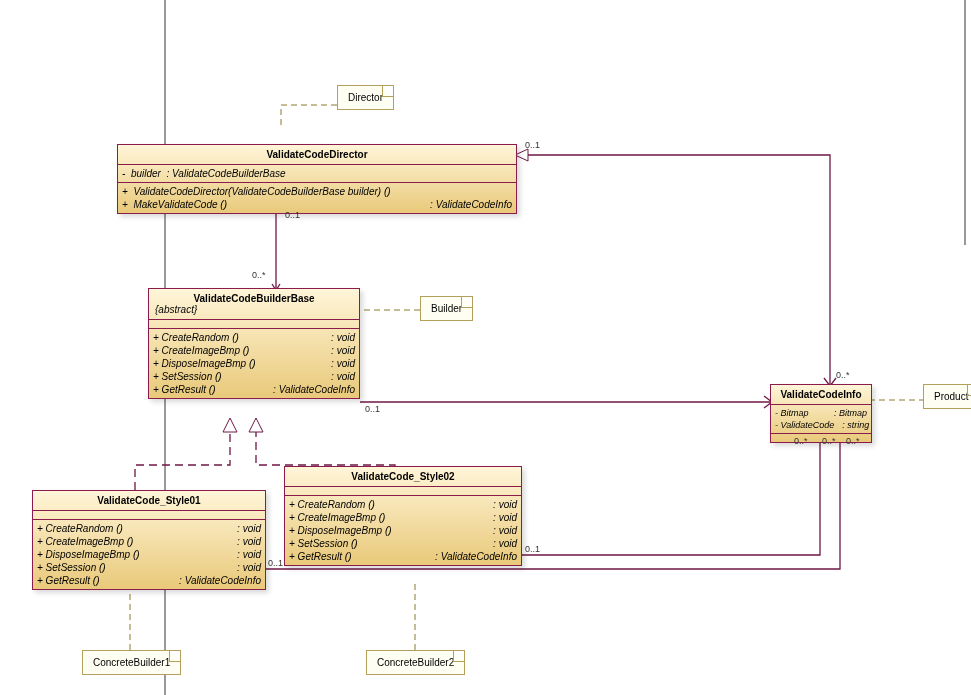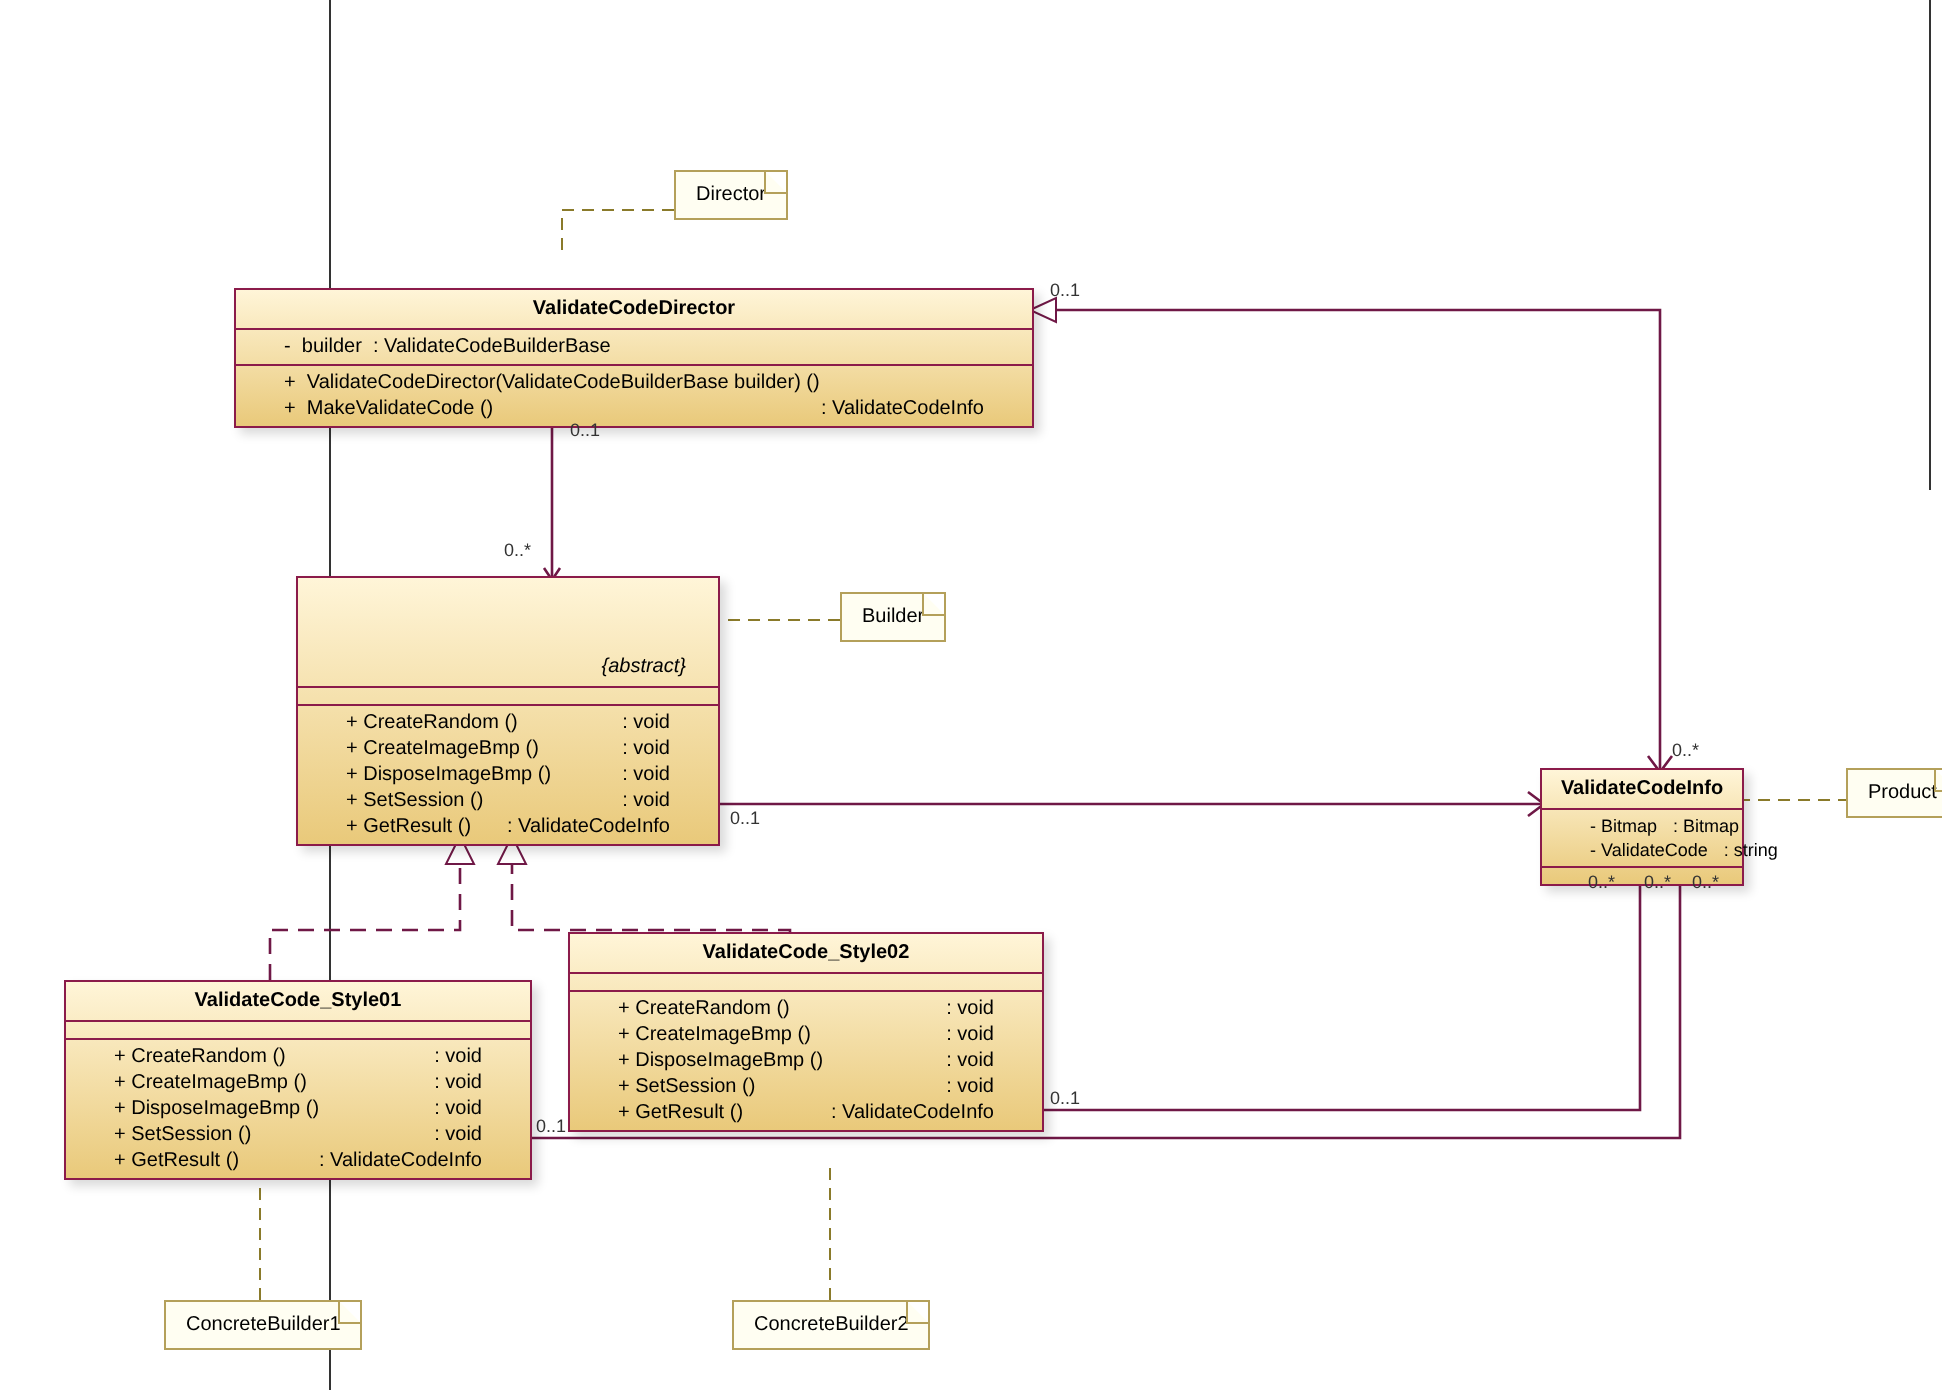--- a/index.html
+++ b/index.html
@@ -19,29 +19,29 @@
     border: 1px solid #8b1b4a;
     box-shadow: 3px 3px 5px rgba(0,0,0,0.15);
   }
   .class-title {
     text-align: center;
     font-weight: bold;
     padding: 4px 6px;
     border-bottom: 1px solid #8b1b4a;
   }
   .class-sub {
-    text-align: right;
+    text-align: left;
     padding: 0 16px 4px 6px;
     border-bottom: 1px solid #8b1b4a;
     font-style: italic;
-    margin-top: 39px;
   }
   .class-section {
     border-bottom: 1px solid #8b1b4a;
-    padding: 2px 24px;
+    padding: 2px 4px;
+    font-style: italic;
   }
   .class-section:last-child {
     border-bottom: none;
   }
   .row {
     display: flex;
     justify-content: space-between;
     white-space: nowrap;
     gap: 8px;
     padding: 1px 0;
@@ -148,20 +148,21 @@
       <span></span>
     </div>
     <div class="row">
       <span><span>+</span>&nbsp;&nbsp;<span>MakeValidateCode ()</span></span>
       <span>: ValidateCodeInfo</span>
     </div>
   </div>
 </div>
 
 <div class="class-box" style="left:148px; top:288px; width:210px;">
+  <div class="class-title" style="border-bottom:none; padding-bottom:0;">ValidateCodeBuilderBase</div>
   <div class="class-sub">{abstract}</div>
   <div class="class-section" style="height:4px;"></div>
   <div class="class-section" id="builderBaseOps">
       <div class="row">
         <span>+   CreateRandom ()</span>
         <span>: void</span>
       </div>
       <div class="row">
         <span>+   CreateImageBmp ()</span>
         <span>: void</span>

